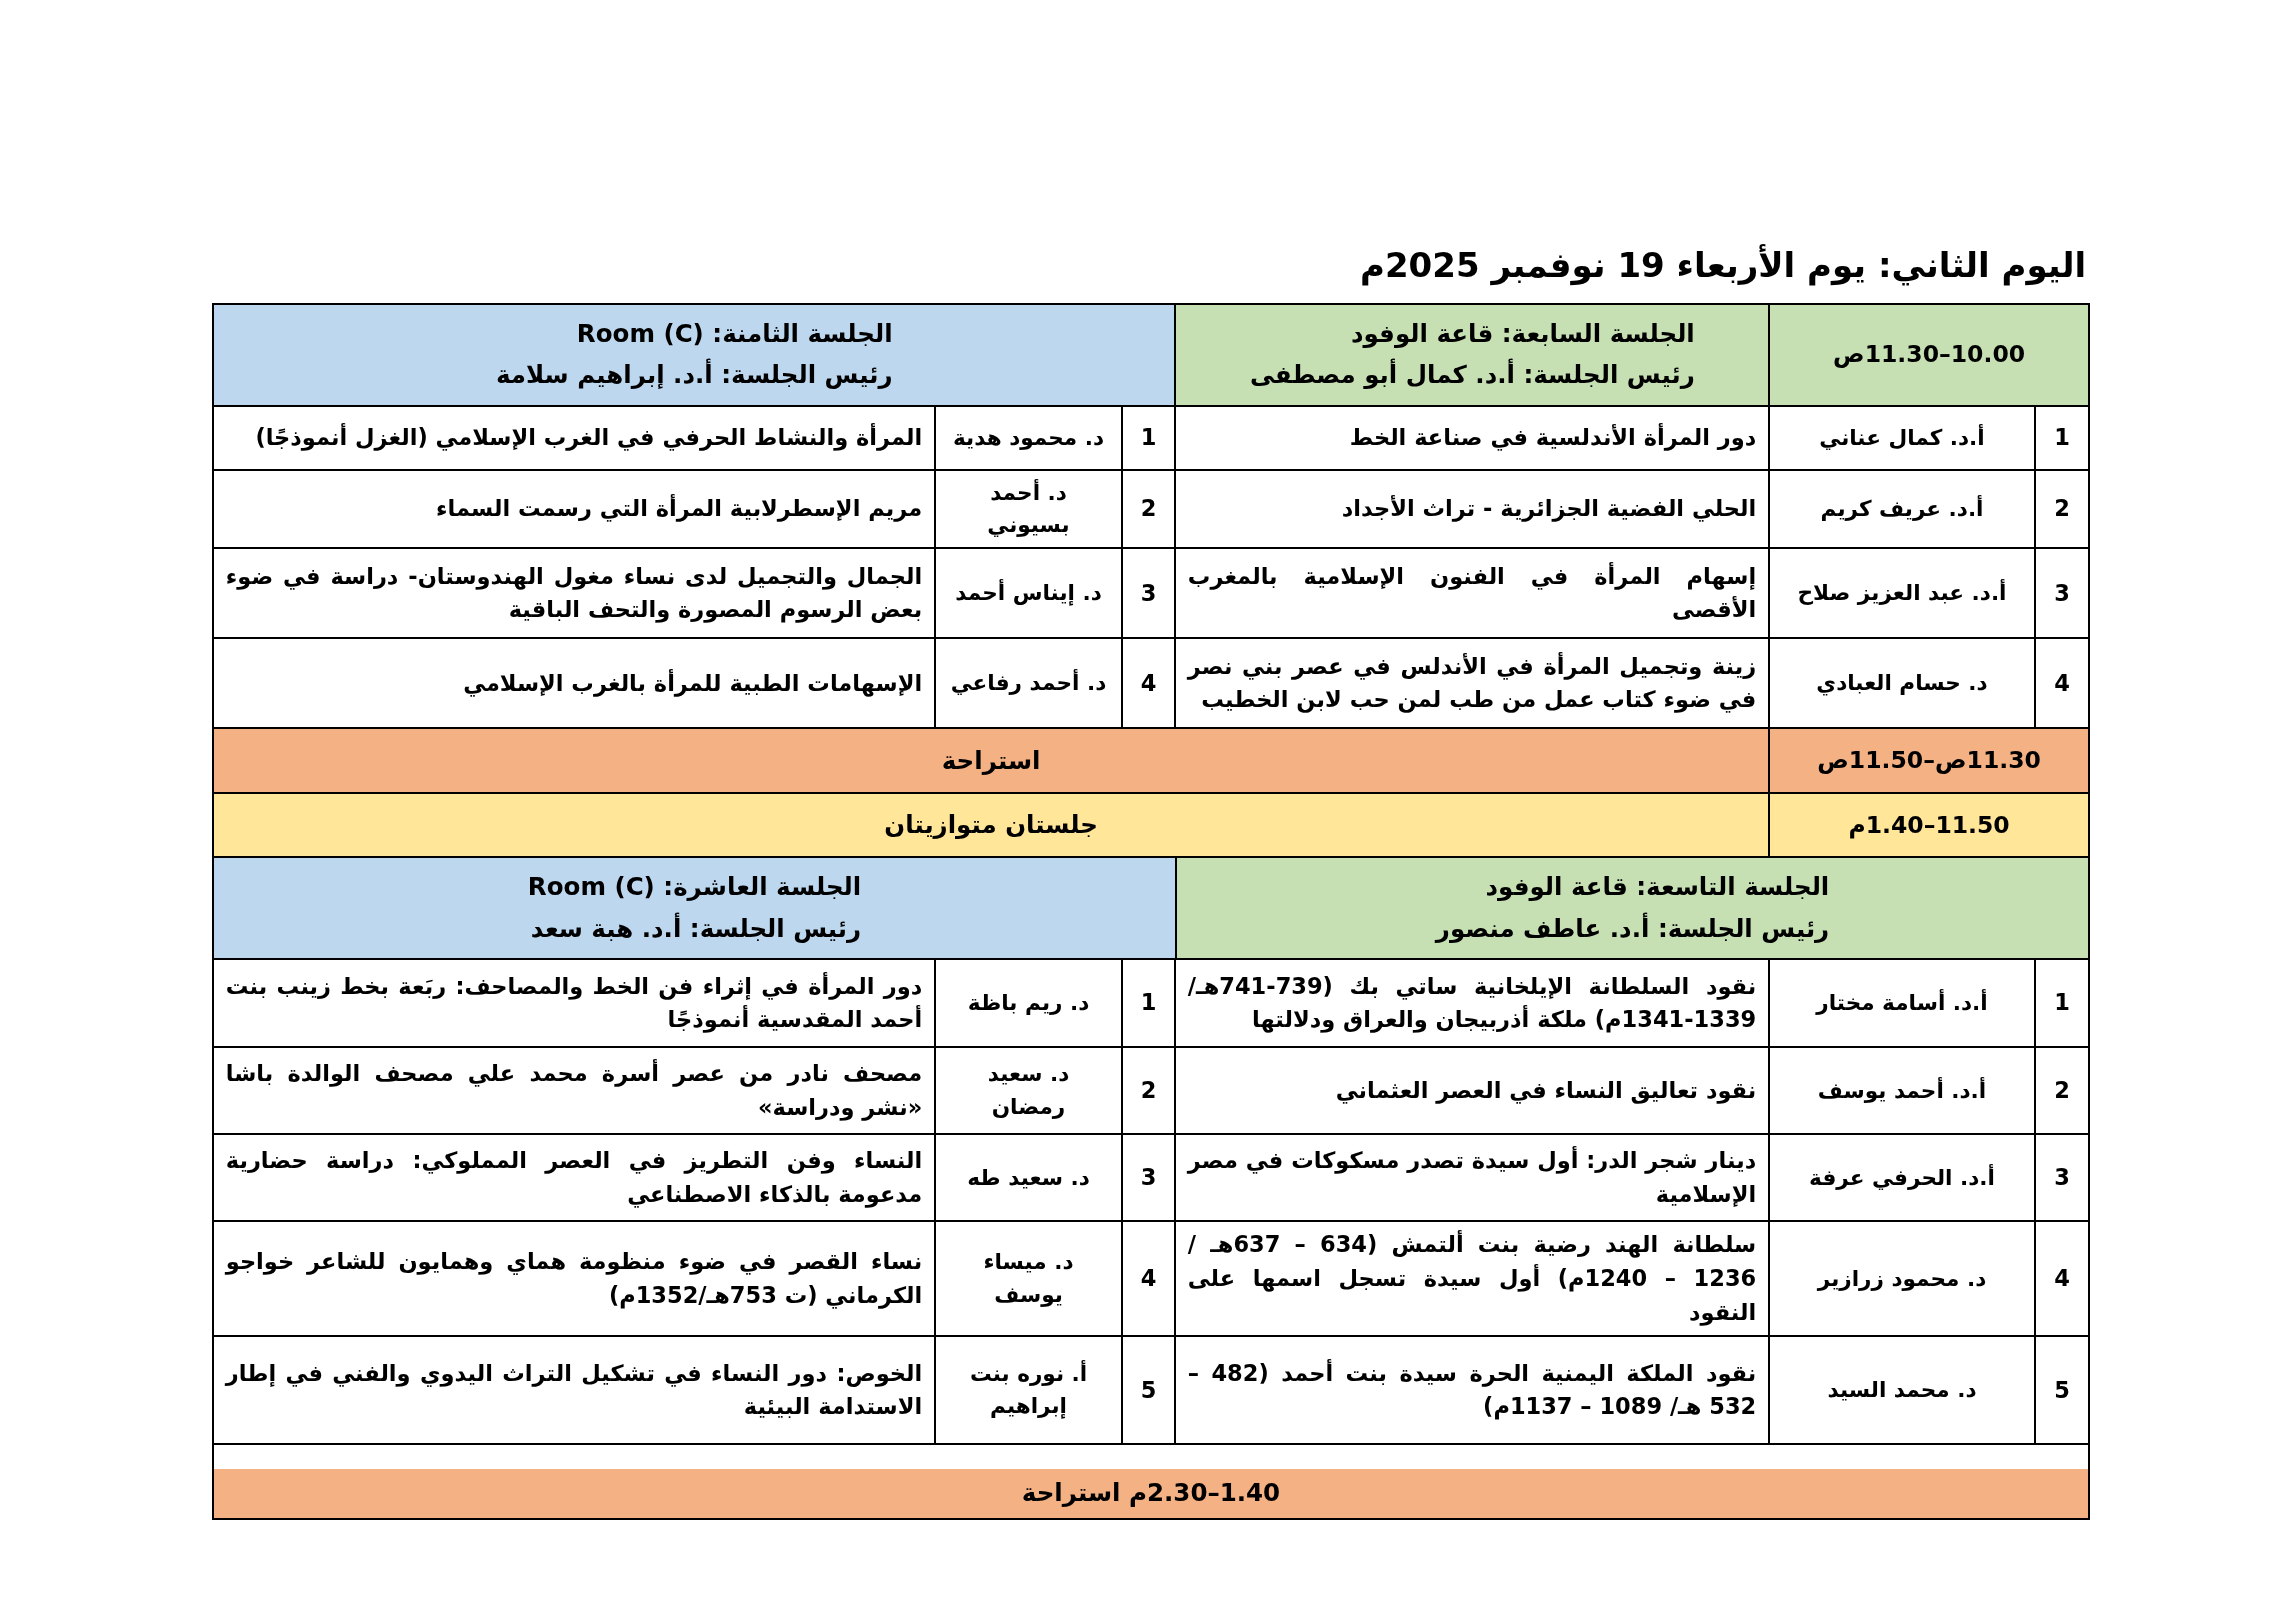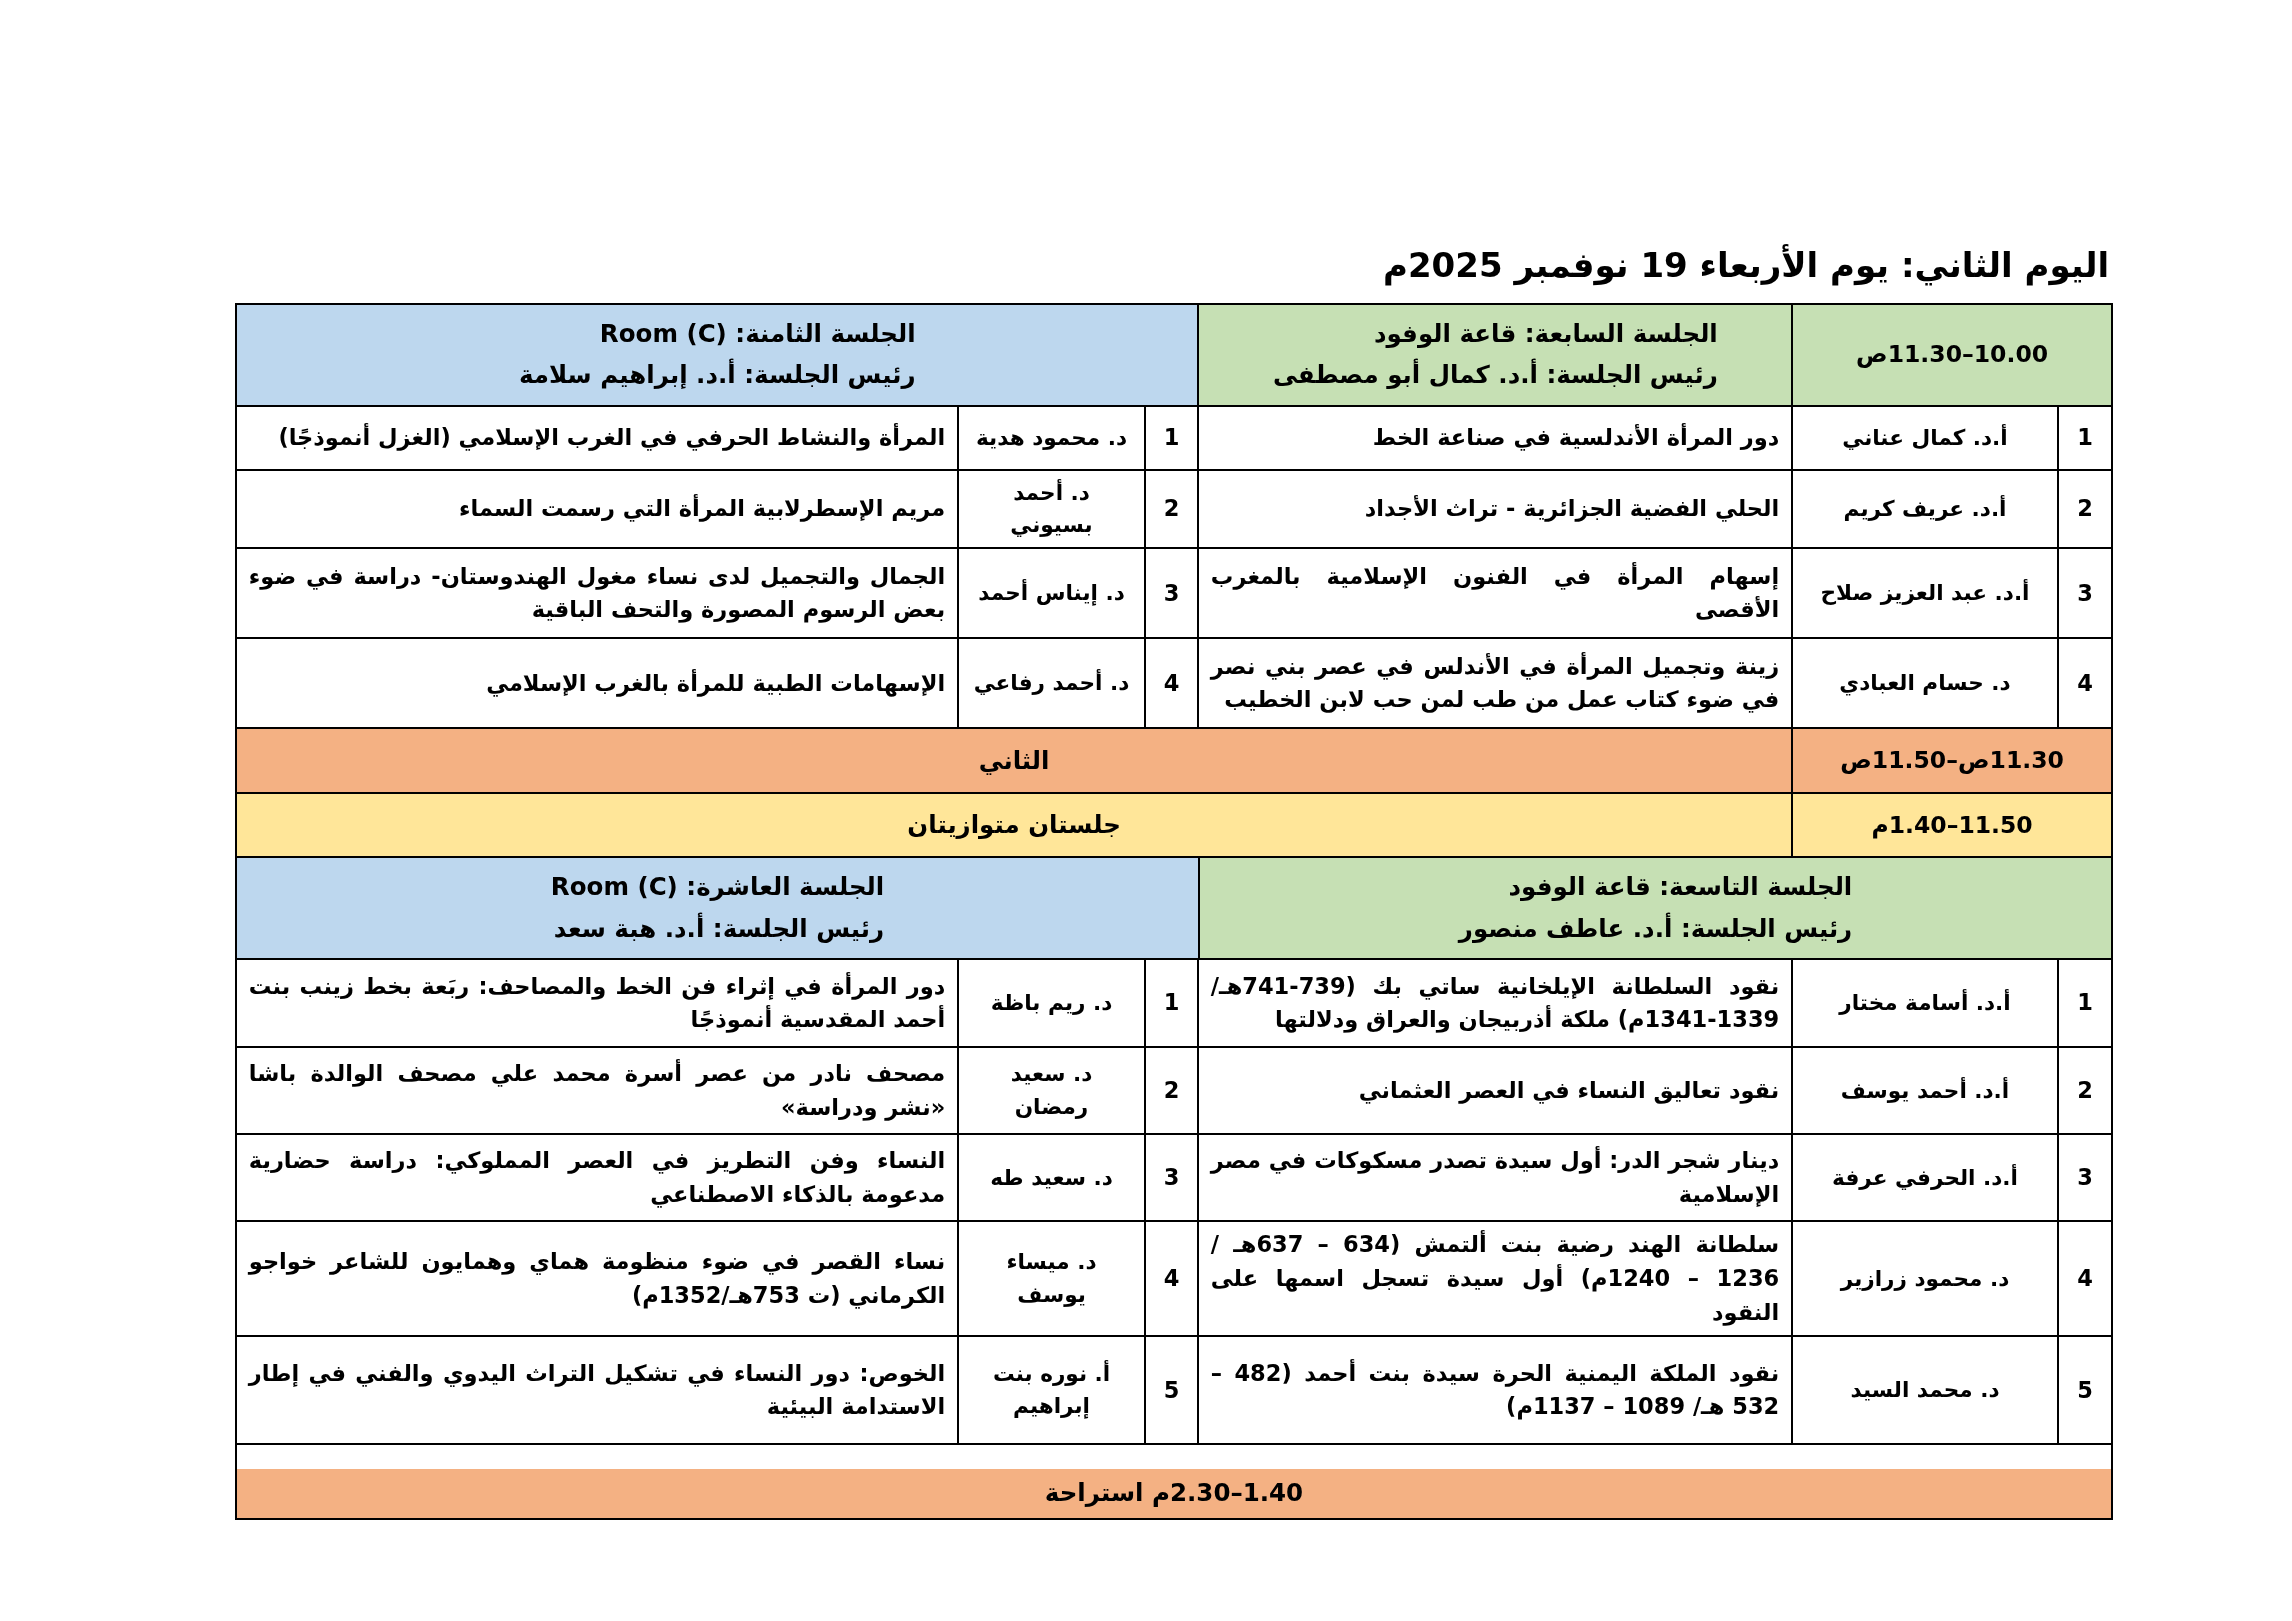--- a/index.html
+++ b/index.html
@@ -1,21 +1,21 @@
 <!DOCTYPE html>
 <html lang="ar" dir="rtl" style="--green: #c6e0b4; --blue: #bdd7ee; --orange: #f4b183; --yellow: #ffe699; --border: #000000; --text: #000000;"><head>
 <meta charset="utf-8">
 <style>
   html,body{margin:0;padding:0;}
   body{
     width:2293px;height:1621px;position:relative;background:#ffffff;
     font-family:"DejaVu Sans",sans-serif;font-weight:bold;color:#000;
     direction:rtl;
   }
-  .content{position:absolute;right:180px;top:243px;width:1874px;direction:rtl;}
+  .content{position:absolute;right:203px;top:243px;width:1874px;direction:rtl;}
   .page-title{font-size:34px;font-weight:bold;text-align:right;margin:0 3.9px 15.7px 0;line-height:1.3;}
   .grid{width:1874px;border:2.9px solid #000;background:#fff;}
   .row{display:flex;border-bottom:2.9px solid #000;}
   .row:last-child{border-bottom:none;}
   .cell{
     box-sizing:border-box;border-left:2.9px solid #000;
     display:flex;align-items:center;justify-content:center;
     padding:5.9px 11.8px;font-size:22.5px;line-height:1.5;text-align:center;
   }
   .cell:last-child{border-left:none;}
@@ -122,21 +122,21 @@
         </div>
       <div class="cell num w-lnum">4</div>
       <div class="cell name w-lname">د. أحمد رفاعي</div>
       <div class="cell title-cell w-ltitle">
           <span class="jt">الإسهامات الطبية للمرأة بالغرب الإسلامي</span>
         </div>
     </div>
 
     <div class="row mh-64">
       <div class="cell orange time w-time">11.30ص–11.50ص</div>
-      <div class="cell orange strip w-strip">الثاني</div>
+      <div class="cell orange strip w-strip">استراحة</div>
     </div>
 
     <div class="row mh-63">
       <div class="cell yellow time w-time">11.50–1.40م</div>
       <div class="cell yellow strip w-strip">جلستان متوازيتان</div>
     </div>
 
     <div class="row mh-95">
       <div class="cell green head w-rhead2">
         <div>

